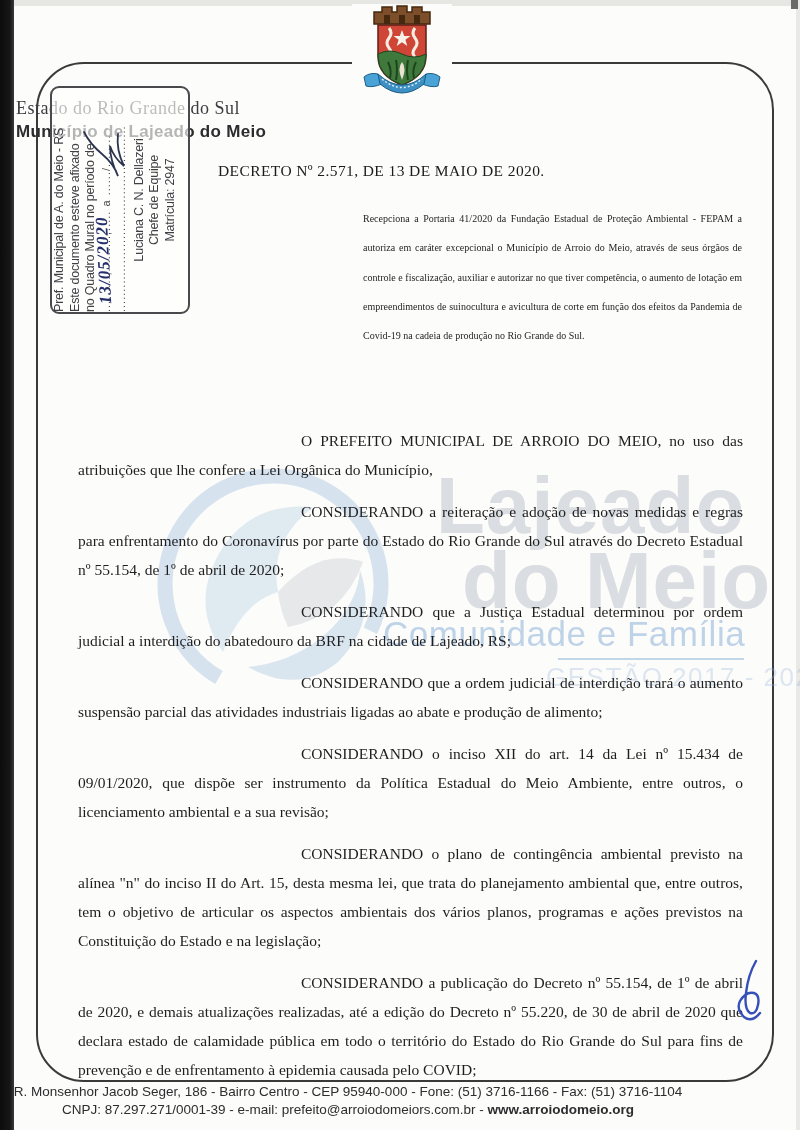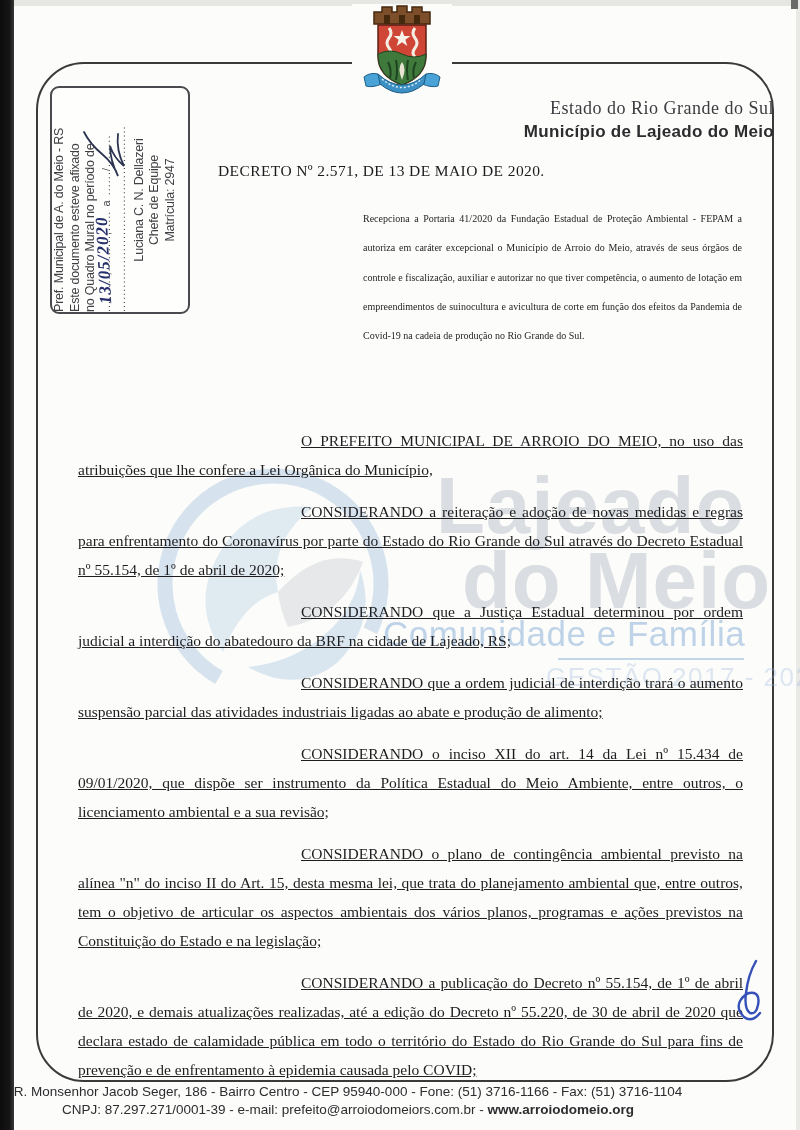--- a/index.html
+++ b/index.html
@@ -10,36 +10,36 @@
   .edge-left{position:absolute;left:0;top:0;width:14px;height:1130px;background:linear-gradient(90deg,#0c0c0c 0%,#161616 70%,#3a3a3a 100%);}
   .edge-top{position:absolute;left:14px;top:0;width:786px;height:6px;background:#e6e6e3;}
   .edge-right{position:absolute;right:0;top:0;width:4px;height:1130px;background:#e9e9e6;}
   .corner-mark{position:absolute;right:2px;top:0;width:7px;height:9px;background:#6a6a68;}
 
   
   .frame{position:absolute;left:36px;top:62px;width:734px;height:1016px;border:2px solid #3a3a3a;border-radius:48px;}
 
   
   .crest-wrap{position:absolute;left:352px;top:4px;width:100px;height:98px;background:#fcfcfa;z-index:5;display:flex;justify-content:center;}
-  .hdr{position:absolute;left:0;width:774px;text-align:right;z-index:6;}
+  .hdr{position:absolute;left:16px;width:774px;text-align:left;z-index:6;}
   .hdr-state{top:98px;font-size:18px;color:#3c3c40;letter-spacing:.5px;}
   .hdr-city{top:122px;font-family:"Liberation Sans",sans-serif;font-weight:bold;font-size:17px;color:#2c2c2e;letter-spacing:.3px;}
 
   
   .stamp{position:absolute;left:50px;top:86px;width:136px;height:224px;border:2px solid #4a4a4e;border-radius:9px;z-index:7;background:rgba(255,255,255,.65);}
   .stamp-inner{position:absolute;left:-44px;top:44px;width:224px;height:136px;transform:rotate(-90deg);font-family:"Liberation Sans",sans-serif;font-size:12.5px;line-height:15.5px;color:#3f3f44;letter-spacing:-.2px;}
   .stamp-dots{font-size:11px;letter-spacing:1px;color:#4a4a4e;}
   .stamp-center{text-align:center;margin-top:2px;}
   .hand-date{position:absolute;left:8px;top:44px;font-family:"Liberation Serif",serif;font-style:italic;font-size:17px;font-weight:bold;color:#26306a;transform:rotate(-3deg);letter-spacing:1px;}
   .stamp-sig{position:absolute;left:118px;top:28px;}
 
   
   .title{position:absolute;left:218px;top:162px;font-size:15.5px;letter-spacing:.4px;color:#1c1c1e;z-index:6;}
   .ementa{position:absolute;left:363px;top:204px;width:379px;font-size:10px;line-height:29.3px;text-align:justify;z-index:6;}
-  .bodytext{position:absolute;left:78px;top:426px;width:665px;font-size:15.5px;line-height:29px;z-index:6;text-decoration:underline;}
+  .bodytext{position:absolute;left:78px;top:426px;width:665px;font-size:15.5px;line-height:29px;z-index:6;}
   .bodytext p{margin:0 0 13px 0;text-align:justify;text-indent:223px;}
 
   
   .wm{position:absolute;z-index:1;font-family:"Liberation Sans",sans-serif;white-space:nowrap;}
   .wm-big{font-weight:bold;font-size:80px;color:rgba(148,158,176,.33);letter-spacing:1px;}
   .wm-arroio{left:436px;top:460px;}
   .wm-domeio{left:418px;top:535px;margin-left:44px;}
   .wm-family{left:383px;top:614px;font-size:35px;color:rgba(125,168,214,.48);letter-spacing:.5px;}
   .wm-gestao{left:546px;top:662px;font-size:26px;color:rgba(150,178,218,.30);letter-spacing:1.5px;}
   .wm-rule{position:absolute;left:558px;top:658px;width:186px;height:2px;background:rgba(125,168,214,.45);z-index:1;}

